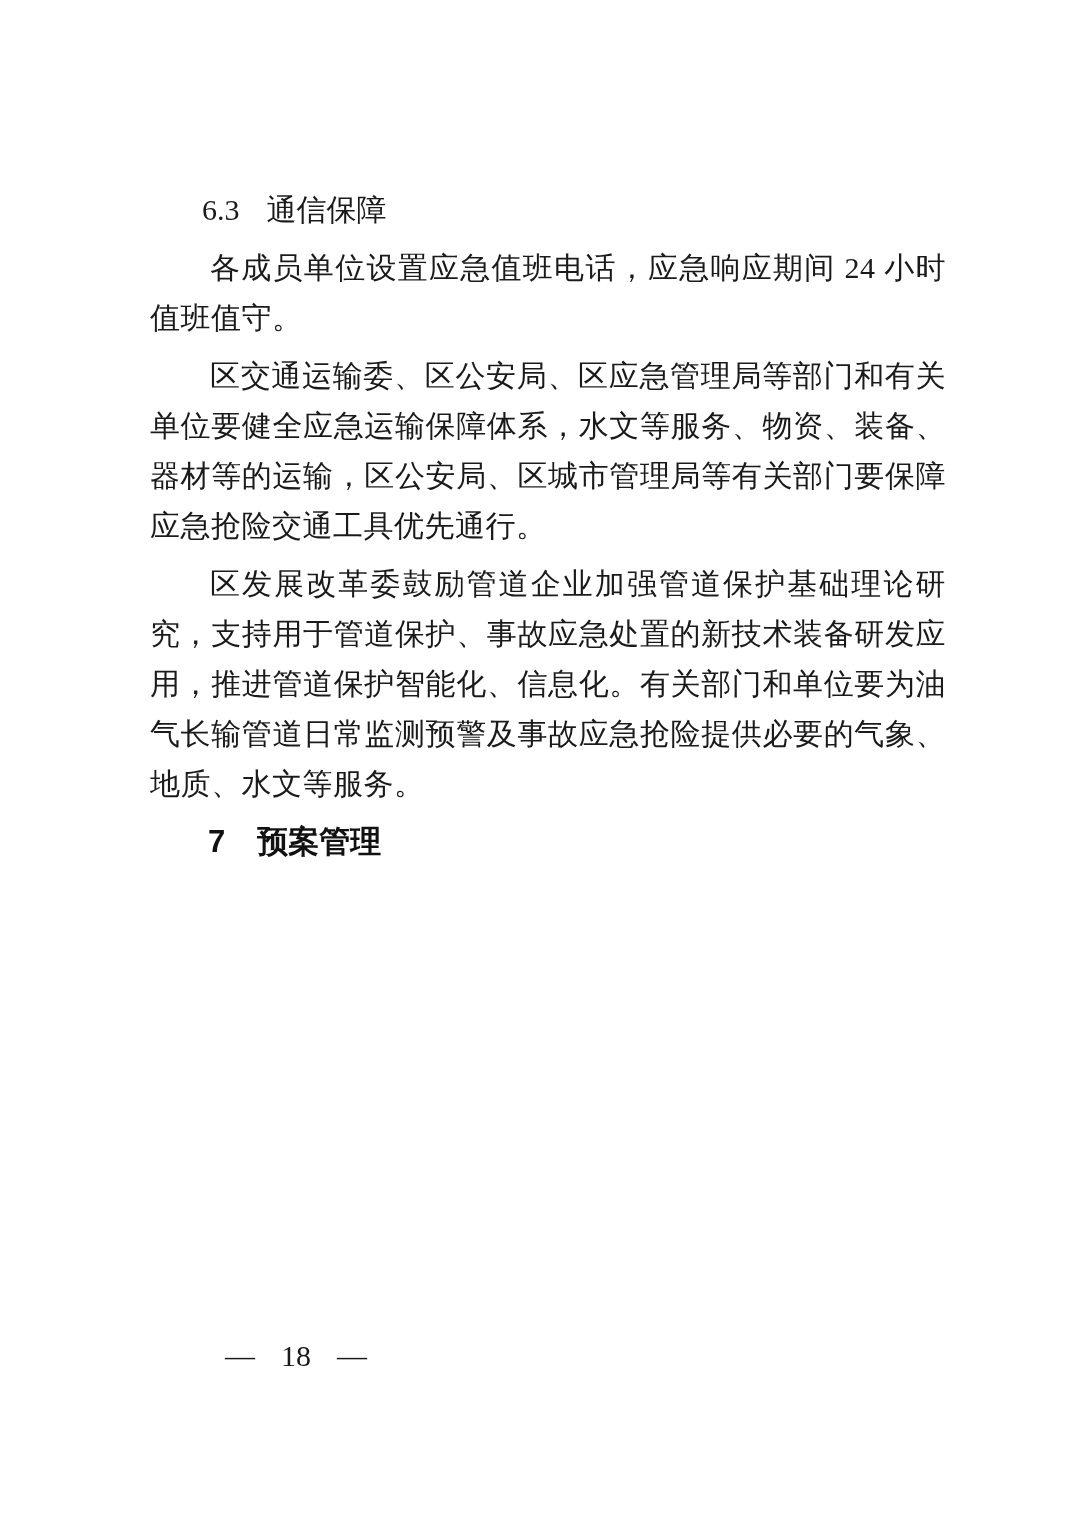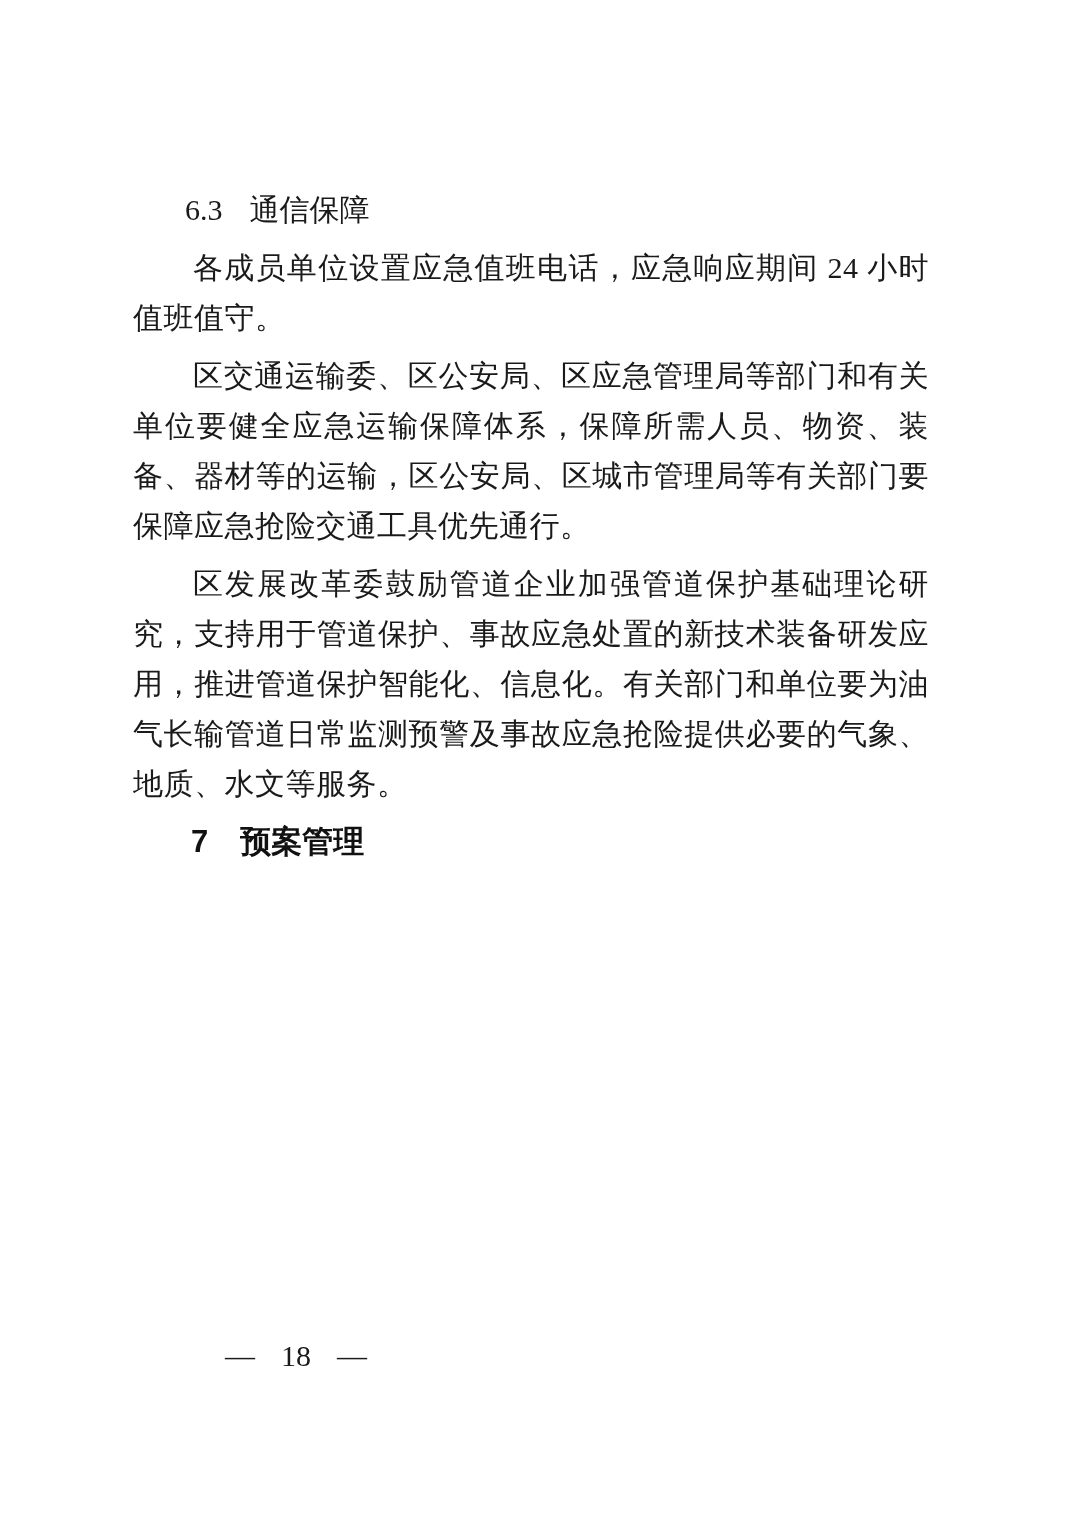--- a/index.html
+++ b/index.html
@@ -12,21 +12,21 @@
     width: 1076px;
     height: 1520px;
     background: #ffffff;
     overflow: hidden;
     font-family: "Liberation Serif", "DejaVu Serif", serif;
     color: #1a1a1a;
   }
   .content {
     position: absolute;
     top: 185px;
-    left: 125px;
+    left: 142px;
     width: 812px;
   }
   .para {
     margin: 8px;
     font-size: 30px;
     line-height: 50px;
     text-align: justify;
     text-justify: inter-character;
     text-align-last: left;
     text-indent: 2em;
@@ -75,21 +75,21 @@
   <div class="content">
 
     <h3 class="h-sub">
       <span class="h-num">6.3</span>
       <span class="h-title">通信保障</span>
     </h3>
 
     <p class="para">各成员单位设置应急值班电话，应急响应期间 24 小时值班值守。</p>
 
 
-    <p class="para">区交通运输委、区公安局、区应急管理局等部门和有关单位要健全应急运输保障体系，保障所需人员、物资、装备、器材等的运输，区公安局、区城市管理局等有关部门要保障应急抢险交通工具优先通行。</p>
+    <p class="para">区交通运输委、区公安局、区应急管理局等部门和有关单位要健全应急运输保障体系，水文等服务、物资、装备、器材等的运输，区公安局、区城市管理局等有关部门要保障应急抢险交通工具优先通行。</p>
 
 
     <p class="para">区发展改革委鼓励管道企业加强管道保护基础理论研究，支持用于管道保护、事故应急处置的新技术装备研发应用，推进管道保护智能化、信息化。有关部门和单位要为油气长输管道日常监测预警及事故应急抢险提供必要的气象、地质、水文等服务。</p>
 
 
 
     <h1 class="h-chapter">
       <span class="h-num">7</span>
       <span class="h-title">预案管理</span>
     </h1>

